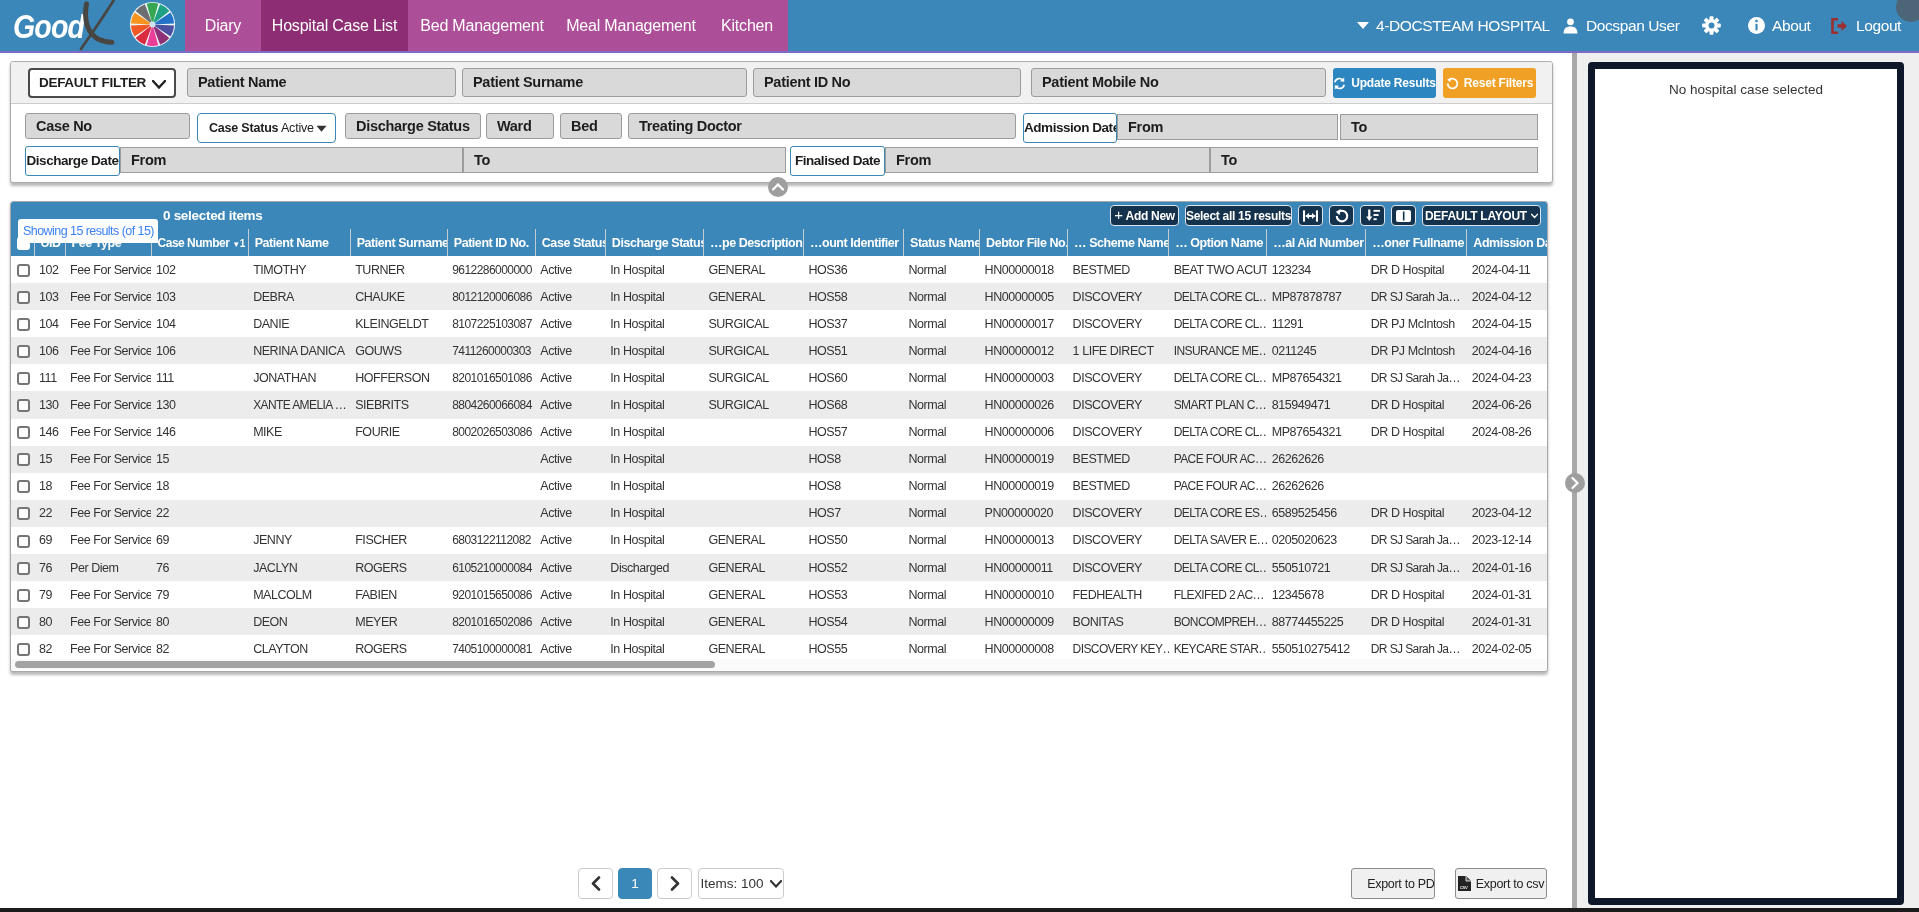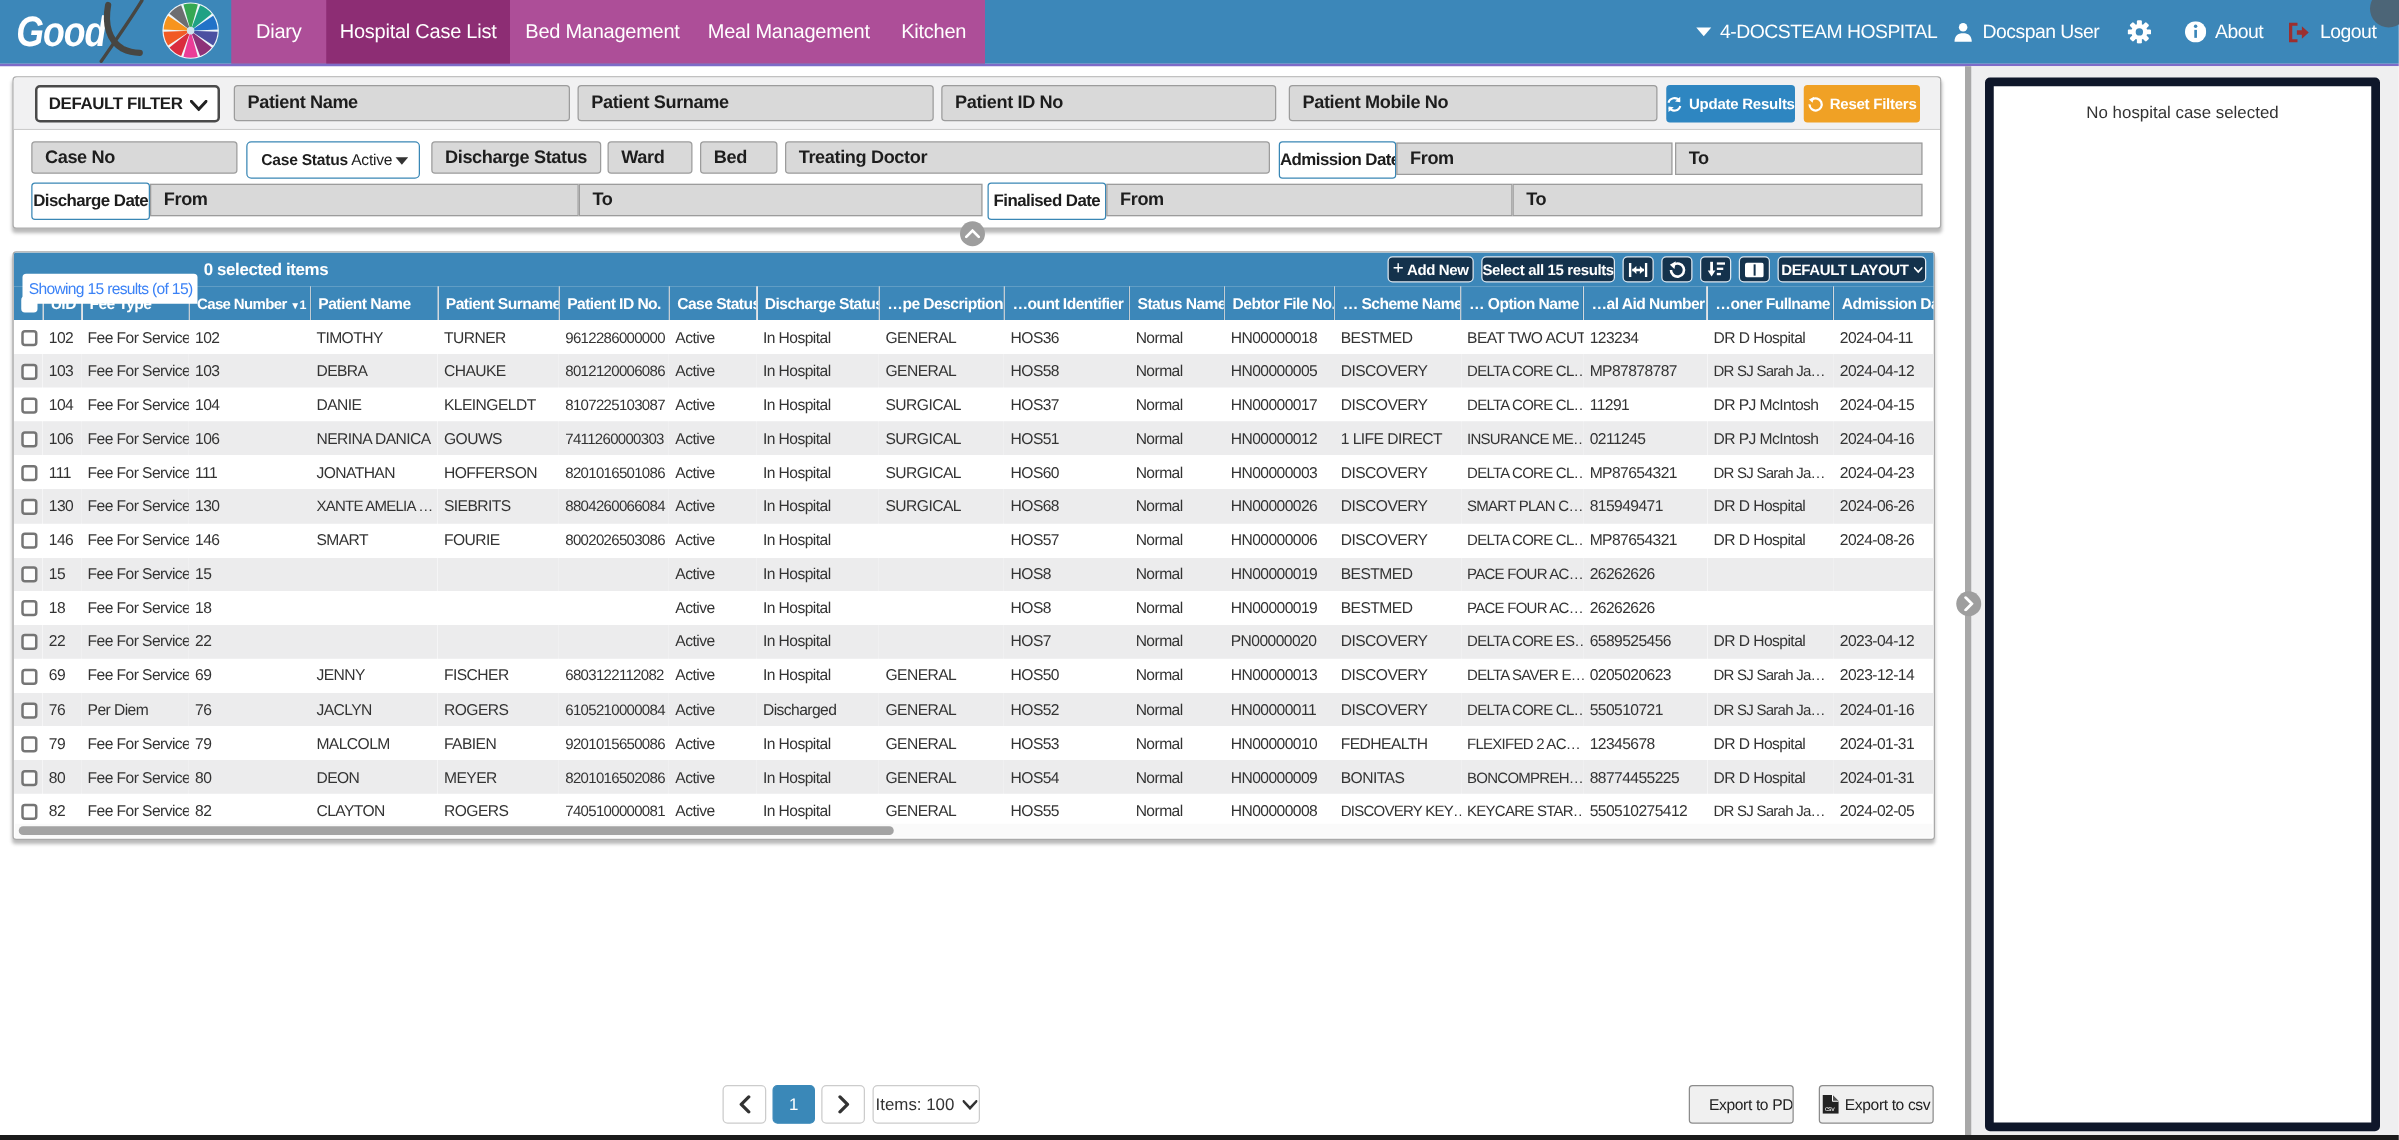--- a/index.html
+++ b/index.html
@@ -437,21 +437,21 @@
           <td class="ell">SMART PLAN C…</td>
           <td>815949471</td>
           <td>DR D Hospital</td>
           <td>2024-06-26</td>
         </tr>
 <tr class="odd">
           <td class="cbc"><span class="cb"></span></td>
           <td>146</td>
           <td>Fee For Service</td>
           <td>146</td>
-          <td>SMART</td>
+          <td>MIKE</td>
           <td>FOURIE</td>
           <td class="num">8002026503086</td>
           <td>Active</td>
           <td>In Hospital</td>
           <td></td>
           <td>HOS57</td>
           <td>Normal</td>
           <td>HN00000006</td>
           <td>DISCOVERY</td>
           <td class="ell">DELTA CORE CL…</td>

